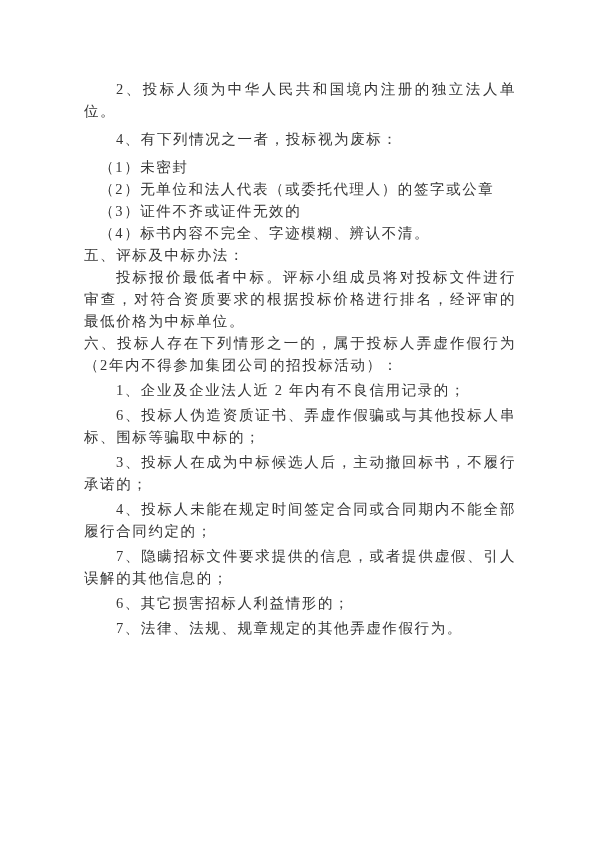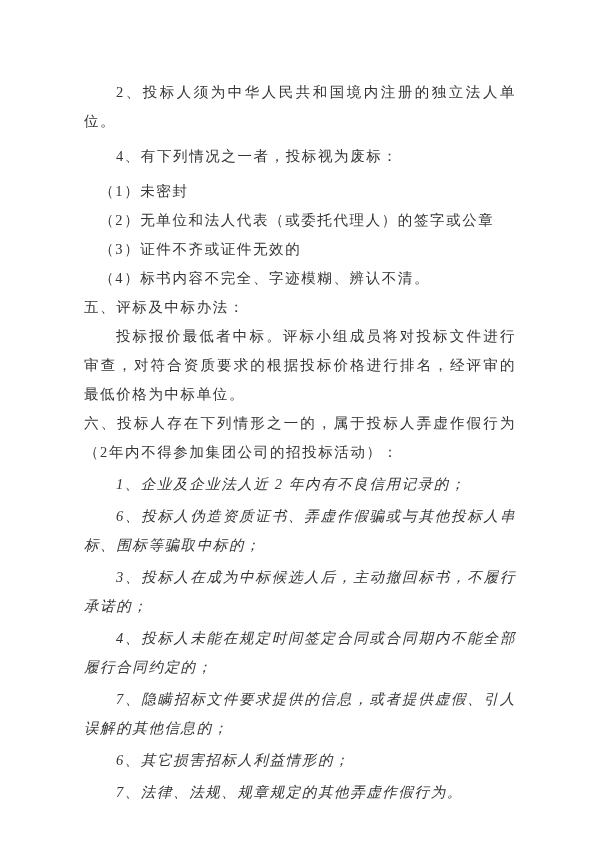--- a/index.html
+++ b/index.html
@@ -14,21 +14,21 @@
     margin: 0 auto;
     background: #ffffff;
     box-sizing: border-box;
     padding: 78px 84px 0 84px;
     overflow: hidden;
     font-family: "Liberation Serif", "DejaVu Serif", serif;
   }
   .page p {
     margin: 0;
     font-size: 14.5px;
-    line-height: 29px;
+    line-height: 22px;
     letter-spacing: 1.6px;
     color: #353535;
     text-align: justify;
   }
   
   .item {
     text-indent: 2.2em;
     margin-bottom: 6px !important;
   }
   
@@ -41,21 +41,20 @@
     text-indent: 0;
   }
   
   .body-para {
     text-indent: 2.2em;
   }
   
   .blist {
     text-indent: 2.2em;
     margin-top: 3px !important;
-    font-style: italic;
   }
 </style>
 </head>
 <body>
 
 <div class="page">
   <p class="item">2、投标人须为中华人民共和国境内注册的独立法人单位。</p>
   <p class="item">4、有下列情况之一者，投标视为废标：</p>
   <p class="sub">（1）未密封</p>
   <p class="sub">（2）无单位和法人代表（或委托代理人）的签字或公章</p>

